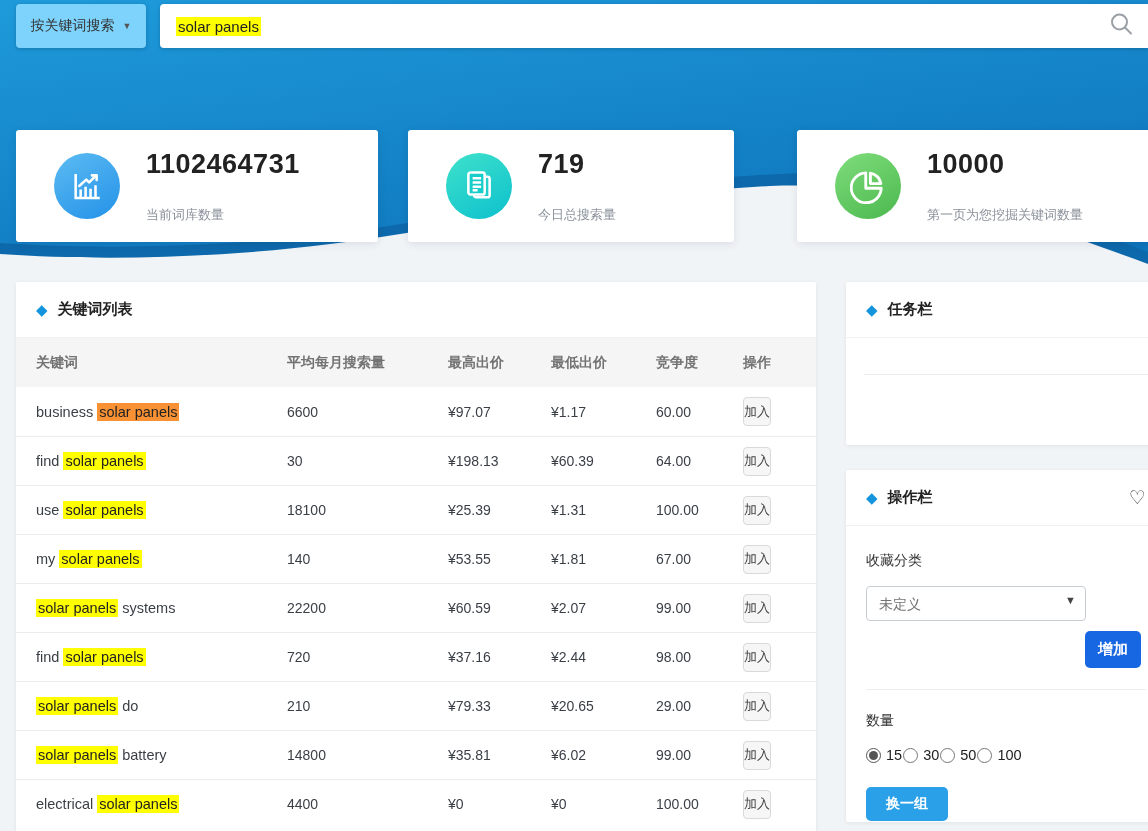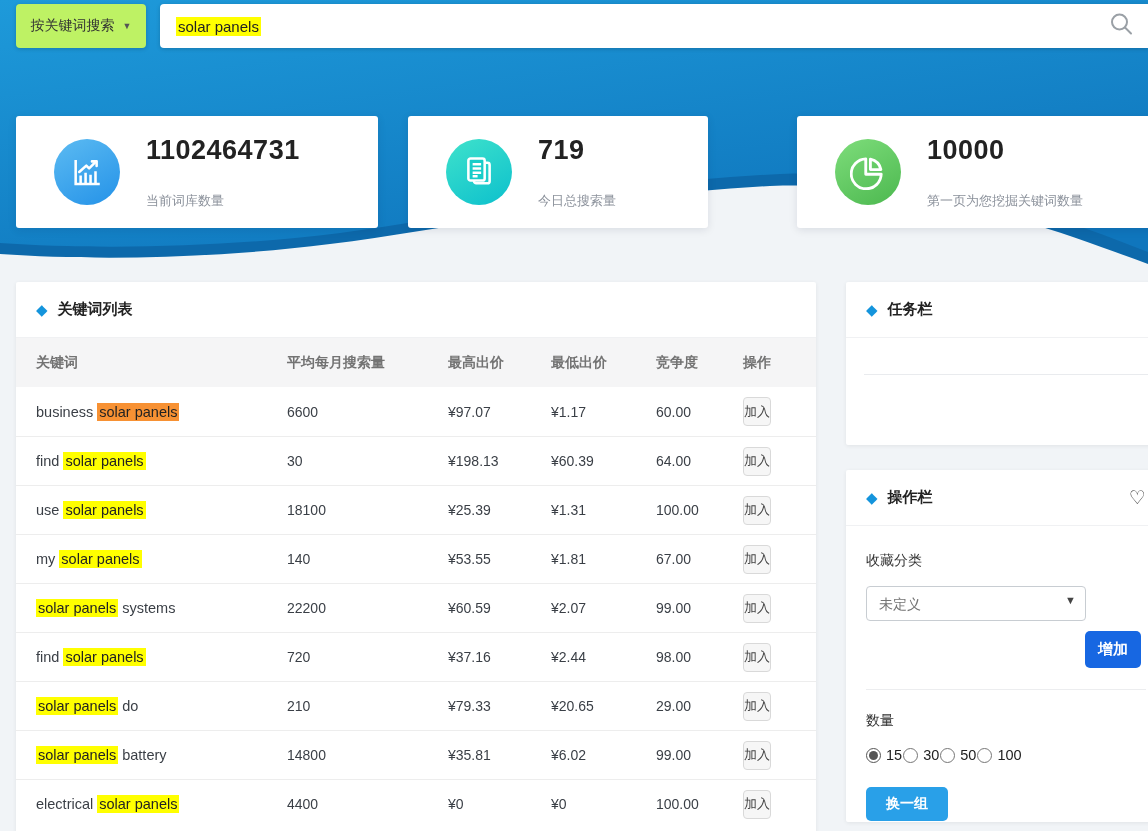--- a/index.html
+++ b/index.html
@@ -8,35 +8,35 @@
     position:relative;
     font-family:"Liberation Sans","DejaVu Sans",sans-serif;
     background:#f1f4f7;
     color:#333;
   }
   
   .header-wave { position:absolute; top:0; left:0; width:1148px; height:270px; z-index:0; }
   
   .search-type {
     position:absolute; top:4px; left:16px; width:130px; height:44px; z-index:5;
-    background:#bef264; border-radius:4px; box-shadow:0 1px 4px rgba(0,0,0,.18);
+    background:#7dd3fc; border-radius:4px; box-shadow:0 1px 4px rgba(0,0,0,.18);
     display:flex; align-items:center; justify-content:center; gap:8px;
     font-size:14px; color:#333; cursor:pointer;
   }
   .search-type .caret { font-size:9px; color:#555; }
   .search-box {
     position:absolute; top:4px; left:160px; width:988px; height:44px; z-index:5;
     background:#fff; border-radius:4px 0 0 4px; box-shadow:0 1px 4px rgba(0,0,0,.18);
     display:flex; align-items:center; padding:0 14px 0 16px; cursor:text;
   }
   .search-box mark { background:#ffff00; font-size:15px; color:#222; padding:1px 2px; }
   .search-box .mag { margin-left:auto; }
   
   .stat-card {
-    position:absolute; top:116px; height:112px; z-index:2;
+    position:absolute; top:130px; height:112px; z-index:2;
     background:#fff; border-radius:3px; box-shadow:0 2px 8px rgba(0,20,50,.10);
     display:flex; align-items:center; padding-left:38px; gap:26px;
   }
   .stat-icon { width:66px; height:66px; border-radius:50%; display:flex; align-items:center; justify-content:center; flex:0 0 auto; }
   .stat-icon.blue  { background:linear-gradient(150deg,#5cbbf2 0%,#2492e8 100%); }
   .stat-icon.teal  { background:linear-gradient(150deg,#3fe2cb 0%,#0cc0cd 100%); }
   .stat-icon.green { background:linear-gradient(150deg,#7edd7b 0%,#4cb84f 100%); }
   .stat-value { font-size:27px; font-weight:bold; color:#222; letter-spacing:.5px; }
   .stat-label { font-size:13px; color:#8b919b; margin-top:26px; }
   
@@ -128,21 +128,21 @@
       <path d="M7.5 20.5 V14.5 M11 20.5 V12.5 M14.5 20.5 V14 M18 20.5 V11.5"></path>
       <path d="M6.5 12 L11.5 7.5 L13.5 9.5 L18.5 4.5" stroke-linecap="round" stroke-linejoin="round"></path>
       <path d="M15.5 4.5 H18.8 V7.8" stroke-linecap="round" stroke-linejoin="round"></path>
     </svg>
   </div>
   <div>
     <div class="stat-value">1102464731</div>
     <div class="stat-label">当前词库数量</div>
   </div>
 </div>
-<div class="stat-card" style="left:408px; width:300px;">
+<div class="stat-card" style="left:408px; width:326px;">
   <div class="stat-icon teal">
     <svg width="34" height="34" viewBox="0 0 24 24" fill="none" stroke="#fff" stroke-width="1.8">
       <rect x="8.5" y="5.5" width="11" height="14.5" rx="1.5"></rect>
       <rect x="4.5" y="2.5" width="11.5" height="15.5" rx="1.5" fill="#17cdc9"></rect>
       <path d="M7.5 6.5 H13.5 M7.5 9.5 H13.5 M7.5 12.5 H13.5 M7.5 15 H11"></path>
     </svg>
   </div>
   <div>
     <div class="stat-value">719</div>
     <div class="stat-label">今日总搜索量</div>

